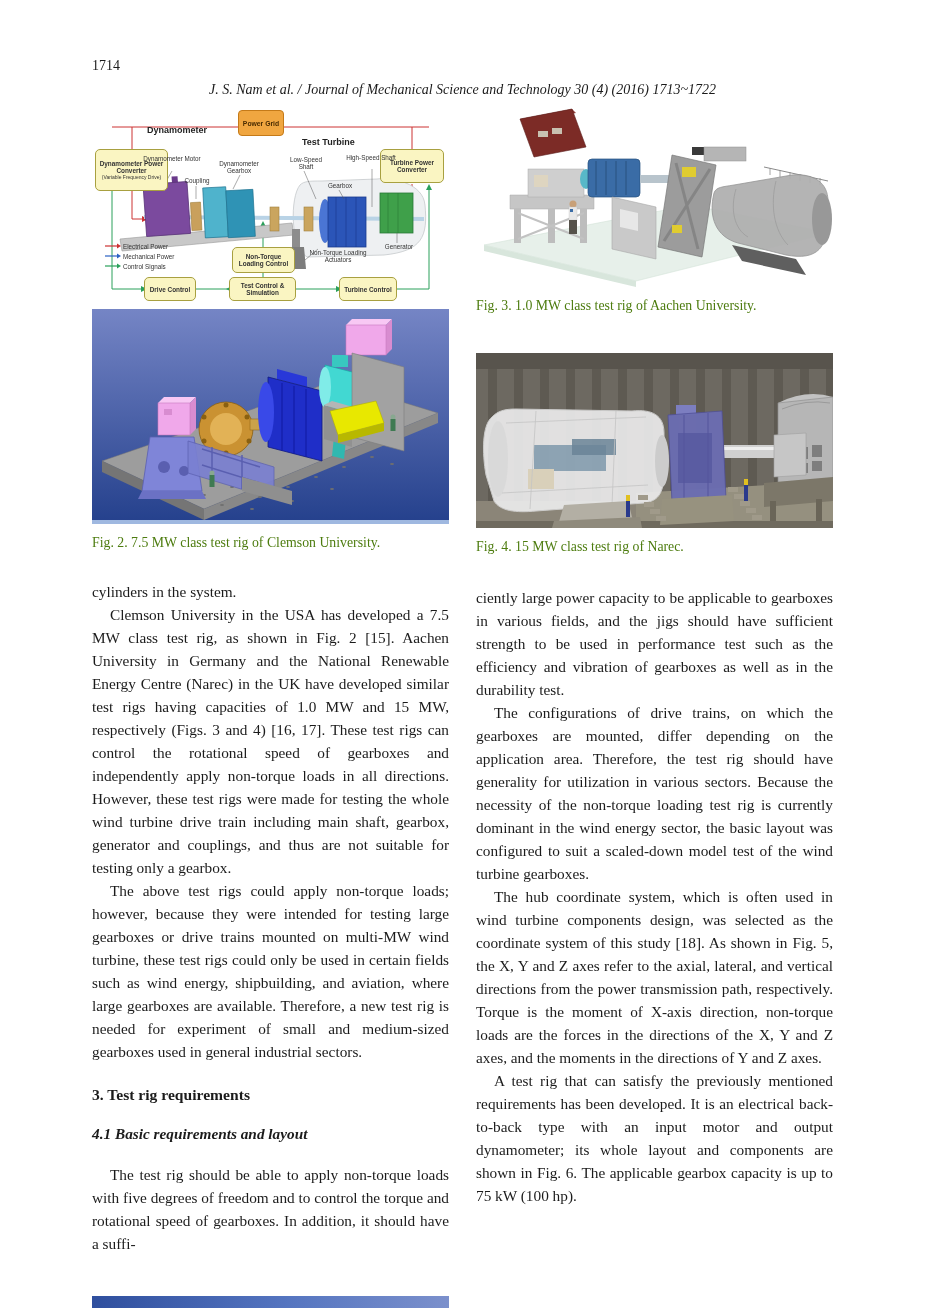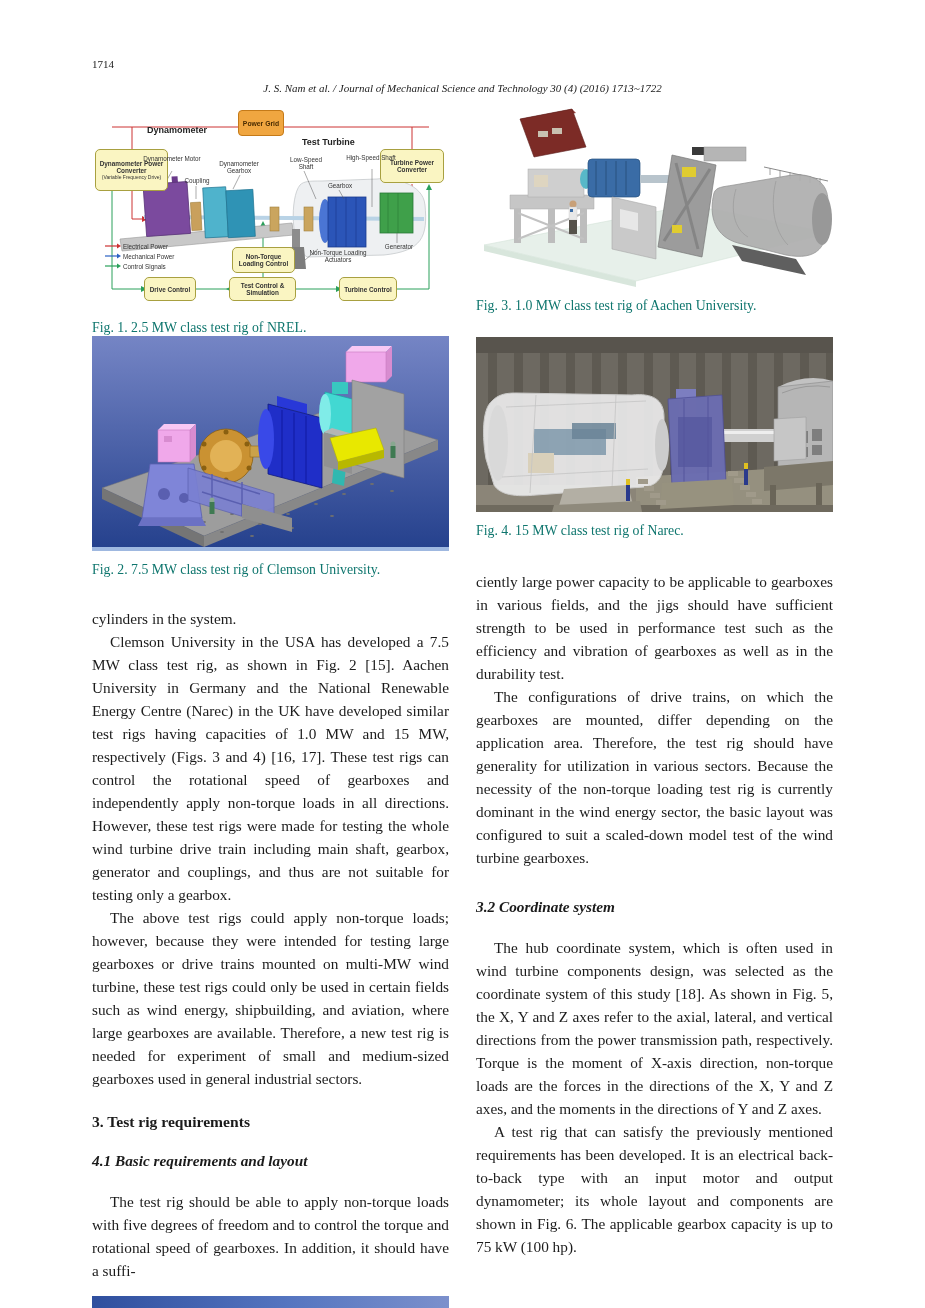--- a/index.html
+++ b/index.html
@@ -1,24 +1,24 @@
 <!DOCTYPE html>
 <html><head>
 <meta charset="utf-8">
 <style>
   html,body{margin:0;padding:0;background:#ffffff;}
   .page{position:relative;width:925px;height:1308px;background:#ffffff;overflow:hidden;
         font-family:"Liberation Serif",serif;color:#1b1b1b;}
-  .page-header{position:absolute;top:58px;left:92px;width:741px;height:20px;font-size:11px;}
+  .page-header{position:absolute;top:58px;left:92px;width:741px;height:20px;font-size:14px;}
   .page-num{position:absolute;left:0;top:0;}
   .citation{display:block;text-align:center;font-style:italic;margin-top:24px;}
   .columns{position:absolute;top:97px;left:92px;display:flex;gap:27px;align-items:flex-start;}
   .col{width:357px;}
   figure{margin:0;}
-  figcaption{font-size:13.8px;margin-top:11px;color:#0f766e;}
+  figcaption{font-size:13.8px;margin-top:11px;color:#4d7c0f;}
   .figwrap{position:relative;background:#fff;}
   .body-text{font-size:15.3px;line-height:23px;text-align:justify;}
   .body-text p{margin:0;text-indent:18px;}
   .body-text p.noindent{text-indent:0;}
   h2.sec{font-size:15.6px;font-weight:bold;margin:20px 0 12px;text-indent:0;}
   h3.subsec{font-size:15.3px;font-weight:bold;font-style:italic;margin:16px 0 18px;text-indent:0;}
   
   .f1lbl{position:absolute;font-family:"Liberation Sans",sans-serif;font-size:6.3px;line-height:1.15;
          color:#333;text-align:center;}
   .f1head{position:absolute;font-family:"Liberation Sans",sans-serif;font-size:9px;font-weight:bold;
@@ -159,21 +159,20 @@
           <div class="f1lbl" style="left:190px;top:59px;width:48px;">Low-Speed Shaft</div>
           <div class="f1lbl" style="left:254px;top:57px;width:50px;">High-Speed Shaft</div>
           <div class="f1lbl" style="left:228px;top:85px;width:40px;">Gearbox</div>
           <div class="f1lbl" style="left:212px;top:152px;width:68px;">Non-Torque Loading Actuators</div>
           <div class="f1lbl" style="left:286px;top:146px;width:42px;">Generator</div>
           
           <div class="f1legend" style="left:31px;top:145.5px;width:72px;">Electrical Power</div>
           <div class="f1legend" style="left:31px;top:155.5px;width:72px;">Mechanical Power</div>
           <div class="f1legend" style="left:31px;top:165.5px;width:72px;">Control Signals</div>
         </div>
-        <figcaption>Fig. 1. 2.5 MW class test rig of NREL.</figcaption>
       </figure>
 
       <figure style="">
         <div class="figwrap" style="width:357px;height:215px;">
           <svg width="357" height="215" viewBox="0 0 357 215">
             <defs>
               <linearGradient id="f2bg" x1="0" y1="0" x2="0" y2="1">
                 <stop offset="0" stop-color="#7585c5"></stop>
                   <stop offset="1" stop-color="#24408c"></stop>
               </linearGradient>
@@ -340,21 +339,21 @@
               <circle cx="97" cy="107" r="3.5" fill="#c8a078"></circle>
               <rect x="93" y="110" width="8" height="13" fill="#e8e8e8" stroke="#bbbbbb" stroke-width="0.3"></rect>
               <rect x="94" y="112" width="3" height="3" fill="#3a6ca6"></rect>
               <rect x="93" y="123" width="8" height="14" fill="#55524a"></rect>
             </g>
           </svg>
         </div>
         <figcaption>Fig. 3. 1.0 MW class test rig of Aachen University.</figcaption>
       </figure>
 
-      <figure style="margin-top:23px;">
+      <figure style="margin-top:39px;">
         <div class="figwrap" style="width:357px;height:175px;">
           <svg width="357" height="175" viewBox="0 0 357 175">
             <rect width="357" height="175" fill="#6d6961"></rect>
             <g opacity="0.85">
               <rect x="12" width="9" height="175" fill="#5c5850"></rect>
                 <rect x="38" width="9" height="175" fill="#5c5850"></rect>
               <rect x="64" width="9" height="175" fill="#5c5850"></rect>
                 <rect x="90" width="9" height="175" fill="#5c5850"></rect>
               <rect x="116" width="9" height="175" fill="#5c5850"></rect>
                 <rect x="142" width="9" height="175" fill="#5c5850"></rect>
@@ -433,21 +432,20 @@
                 <rect x="268" y="132" width="4" height="16" fill="#2a3a8c"></rect>
             </g>
           </svg>
         </div>
         <figcaption>Fig. 4. 15 MW class test rig of Narec.</figcaption>
       </figure>
 
       <div class="body-text" style="margin-top:31px;">
         <p class="noindent">ciently large power capacity to be applicable to gearboxes in various fields, and the jigs should have sufficient strength to be used in performance test such as the efficiency and vibration of gearboxes as well as in the durability test.</p>
         <p>The configurations of drive trains, on which the gearboxes are mounted, differ depending on the application area. Therefore, the test rig should have generality for utilization in various sectors. Because the necessity of the non-torque loading test rig is currently dominant in the wind energy sector, the basic layout was configured to suit a scaled-down model test of the wind turbine gearboxes.</p>
-        <h3 class="subsec" style="margin-top:26px;">3.2 Coordinate system</h3>
         <p>The hub coordinate system, which is often used in wind turbine components design, was selected as the coordinate system of this study [18]. As shown in Fig. 5, the X, Y and Z axes refer to the axial, lateral, and vertical directions from the power transmission path, respectively. Torque is the moment of X-axis direction, non-torque loads are the forces in the directions of the X, Y and Z axes, and the moments in the directions of Y and Z axes.</p>
         <p>A test rig that can satisfy the previously mentioned requirements has been developed. It is an electrical back-to-back type with an input motor and output dynamometer; its whole layout and components are shown in Fig. 6. The applicable gearbox capacity is up to 75 kW (100 hp).</p>
       </div>
     </div>
   </div>
 
   <div class="strip"></div>
 </div>
 
 </body></html>

